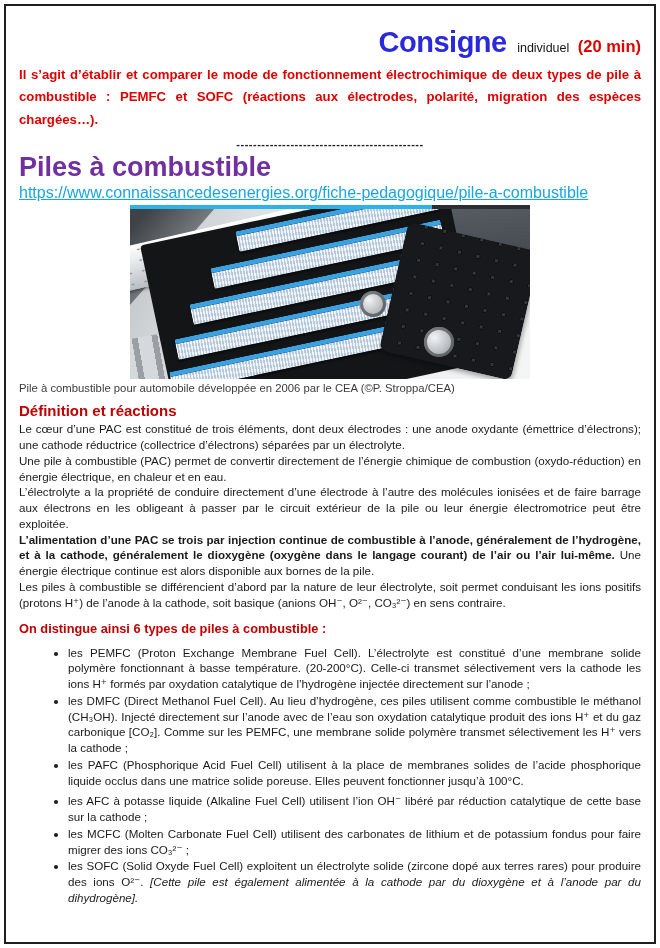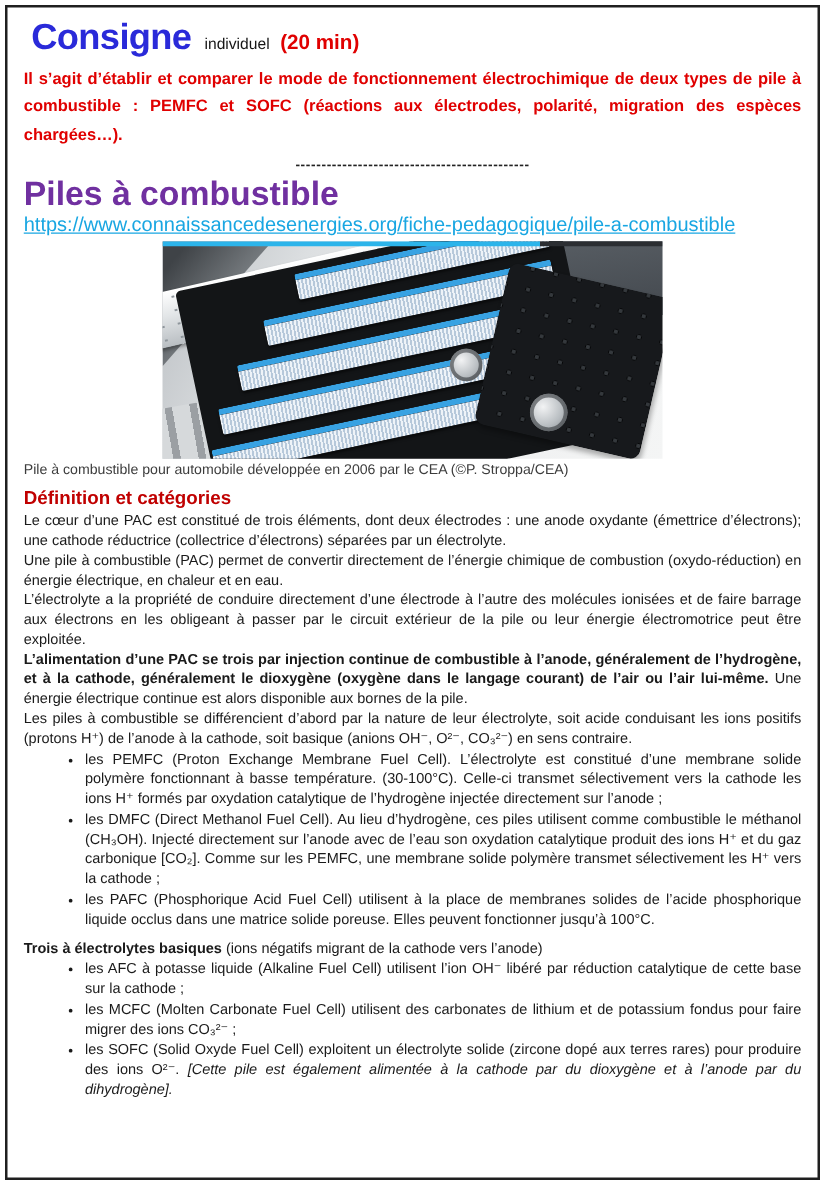--- a/index.html
+++ b/index.html
@@ -10,21 +10,21 @@
   html,body{margin:0;padding:0;}
   body{
     width:660px;height:948px;background:#ffffff;position:relative;
     font-family:"Liberation Sans","DejaVu Sans",sans-serif;color:var(--text);
   }
   .page{
     position:absolute;inset:4px;border:2px solid #1f1f1f;
     padding:6px 13px 8px 13px;overflow:hidden;background:#fff;
   }
   
-  .c-header{margin:2px 0 0 6px;white-space:nowrap;}
+  .c-header{margin:14px 0 0 6px;white-space:nowrap;text-align:right;}
   .c-title{font-size:29px;font-weight:bold;color:var(--blue);letter-spacing:-0.5px;}
   .c-mode{font-size:12.5px;color:#151515;margin-left:6px;}
   .c-dur{font-size:16.5px;font-weight:bold;color:var(--red);margin-left:4px;}
   .c-body{
     margin:5px 0 0 0;font-size:13.2px;font-weight:bold;color:var(--red);
     text-align:justify;line-height:1.7;
   }
   .separator{
     text-align:center;font-size:11px;font-weight:bold;color:#222;
     margin:7px 0 0 0;letter-spacing:0.5px;
@@ -127,35 +127,35 @@
       </div>
       <div class="ph ph-plate"></div>
       <div class="ph cyl c1"></div>
       <div class="ph cyl c2"></div>
       <div class="ph ph-cyan"></div>
       <div class="ph ph-cyan2"></div>
     </div>
     <figcaption>Pile à combustible pour automobile développée en 2006 par le CEA (©P. Stroppa/CEA)</figcaption>
   </figure>
 
-  <h2 class="sec-heading">Définition et catégories</h2>
+  <h2 class="sec-heading">Définition et réactions</h2>
 
   <p class="body">Le cœur d’une PAC est constitué de trois éléments, dont deux électrodes : une anode oxydante (émettrice d’électrons); une cathode réductrice (collectrice d’électrons) séparées par un électrolyte.</p>
   <p class="body">Une pile à combustible (PAC) permet de convertir directement de l’énergie chimique de combustion (oxydo-réduction) en énergie électrique, en chaleur et en eau.</p>
   <p class="body">L’électrolyte a la propriété de conduire directement d’une électrode à l’autre des molécules ionisées et de faire barrage aux électrons en les obligeant à passer par le circuit extérieur de la pile ou leur énergie électromotrice peut être exploitée.</p>
   <p class="body"><strong>L’alimentation d’une PAC se trois par injection continue de combustible à l’anode, généralement de l’hydrogène, et à la cathode, généralement le dioxygène (oxygène dans le langage courant) de l’air ou l’air lui-même.</strong><span> Une énergie électrique continue est alors disponible aux bornes de la pile.</span></p>
-  <p class="body">Les piles à combustible se différencient d’abord par la nature de leur électrolyte, soit acide conduisant les ions positifs (protons H⁺) de l’anode à la cathode, soit basique (anions OH⁻, O²⁻, CO₃²⁻) en sens contraire.</p>
+  <p class="body">Les piles à combustible se différencient d’abord par la nature de leur électrolyte, soit permet conduisant les ions positifs (protons H⁺) de l’anode à la cathode, soit basique (anions OH⁻, O²⁻, CO₃²⁻) en sens contraire.</p>
 
+  <h3 class="types-heading">On distingue ainsi 6 types de piles à combustible :</h3>
 
   <ul>
-    <li>les PEMFC (Proton Exchange Membrane Fuel Cell). L’électrolyte est constitué d’une membrane solide polymère fonctionnant à basse température. (30-100°C). Celle-ci transmet sélectivement vers la cathode les ions H⁺ formés par oxydation catalytique de l’hydrogène injectée directement sur l’anode ;</li>
+    <li>les PEMFC (Proton Exchange Membrane Fuel Cell). L’électrolyte est constitué d’une membrane solide polymère fonctionnant à basse température. (20-200°C). Celle-ci transmet sélectivement vers la cathode les ions H⁺ formés par oxydation catalytique de l’hydrogène injectée directement sur l’anode ;</li>
     <li>les DMFC (Direct Methanol Fuel Cell). Au lieu d’hydrogène, ces piles utilisent comme combustible le méthanol (CH₃OH). Injecté directement sur l’anode avec de l’eau son oxydation catalytique produit des ions H⁺ et du gaz carbonique [CO₂]. Comme sur les PEMFC, une membrane solide polymère transmet sélectivement les H⁺ vers la cathode ;</li>
     <li>les PAFC (Phosphorique Acid Fuel Cell) utilisent à la place de membranes solides de l’acide phosphorique liquide occlus dans une matrice solide poreuse. Elles peuvent fonctionner jusqu’à 100°C.</li>
   </ul>
 
-  <p class="lead basic"><strong>Trois à électrolytes basiques</strong><span> (ions négatifs migrant de la cathode vers l’anode)</span></p>
   <ul>
     <li>les AFC à potasse liquide (Alkaline Fuel Cell) utilisent l’ion OH⁻ libéré par réduction catalytique de cette base sur la cathode ;</li>
     <li>les MCFC (Molten Carbonate Fuel Cell) utilisent des carbonates de lithium et de potassium fondus pour faire migrer des ions CO₃²⁻ ;</li>
     <li><span>les SOFC (Solid Oxyde Fuel Cell) exploitent un électrolyte solide (zircone dopé aux terres rares) pour produire des ions O²⁻. </span><em>[Cette pile est également alimentée à la cathode par du dioxygène et à l’anode par du dihydrogène].</em></li>
   </ul>
 
 </div>
 
 </body></html>

